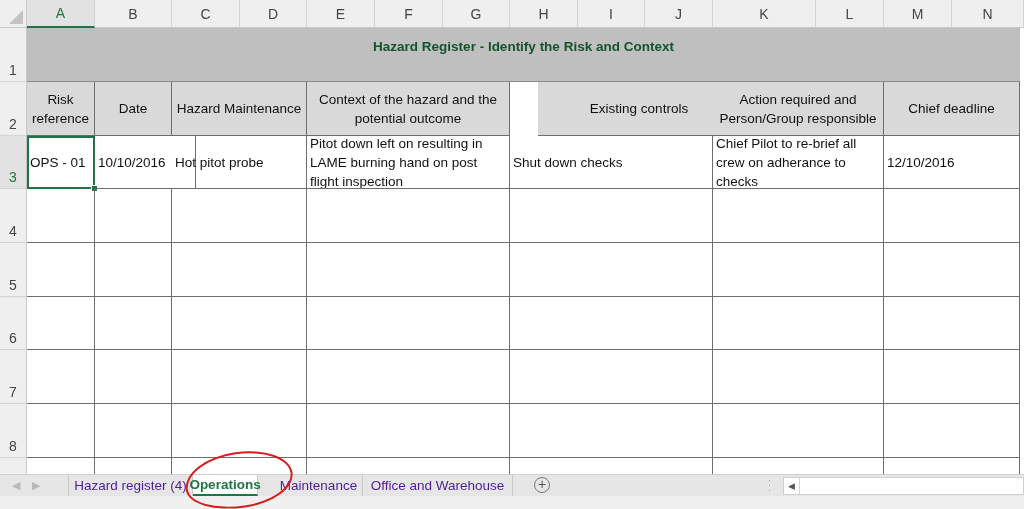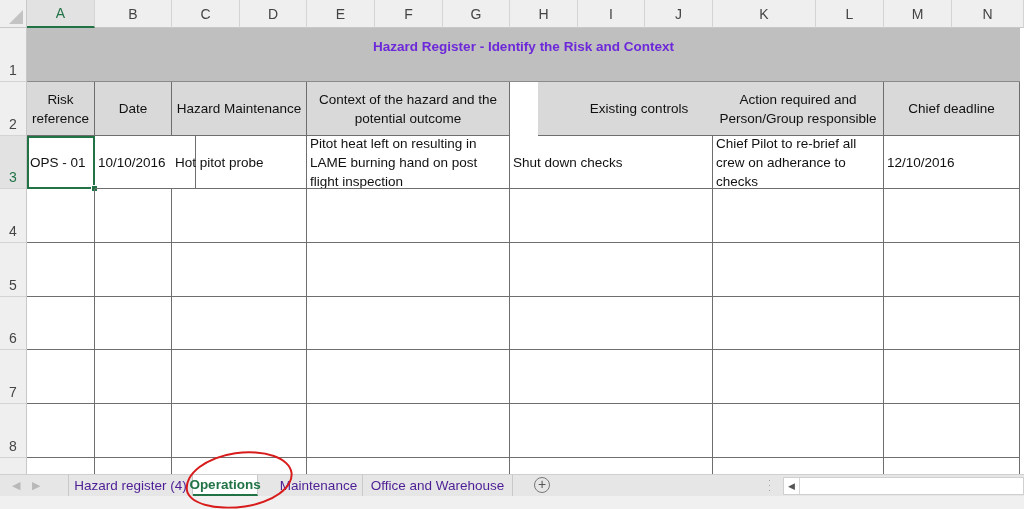--- a/index.html
+++ b/index.html
@@ -5,21 +5,21 @@
   html,body{margin:0;padding:0;}
   body{width:1024px;height:509px;overflow:hidden;background:#fff;font-family:"Liberation Sans",sans-serif;position:relative;}
   .abs{position:absolute;box-sizing:border-box;}
   .colhdr{position:absolute;top:0;height:28px;background:#efefef;border-right:1px solid #d4d4d4;border-bottom:1px solid #c8c8c8;box-sizing:border-box;font-size:14px;color:#444;display:flex;align-items:center;justify-content:center;}
   .colhdr.sel{background:#e2e2e2;color:#217346;border-bottom:2px solid #217346;}
   .corner{position:absolute;left:0;top:0;width:27px;height:28px;background:#efefef;border-right:1px solid #c8c8c8;border-bottom:1px solid #c8c8c8;box-sizing:border-box;}
   .corner:after{content:"";position:absolute;right:3px;bottom:3px;width:0;height:0;border-left:14px solid transparent;border-bottom:14px solid #c3c3c3;}
   .rowhdr{position:absolute;left:0;width:27px;background:#efefef;border-right:1px solid #c8c8c8;border-bottom:1px solid #d4d4d4;box-sizing:border-box;font-size:14px;color:#444;display:flex;align-items:flex-end;justify-content:center;padding-bottom:3px;}
   .rowhdr.sel{background:#e2e2e2;color:#217346;}
   .cell{position:absolute;box-sizing:border-box;border-right:1px solid #6e6e6e;border-bottom:1px solid #6e6e6e;font-size:13.5px;color:#111;overflow:hidden;line-height:19px;}
-  .title-cell{position:absolute;left:27px;top:28px;width:993px;height:54px;background:#bfbfbf;border-bottom:1px solid #8a8a8a;box-sizing:border-box;text-align:center;font-size:13.5px;color:#6d28d9;padding-top:9px;line-height:20px;}
+  .title-cell{position:absolute;left:27px;top:28px;width:993px;height:54px;background:#bfbfbf;border-bottom:1px solid #8a8a8a;box-sizing:border-box;text-align:center;font-size:13.5px;color:#14532d;padding-top:9px;line-height:20px;}
   .title-cell .t1{font-weight:bold;}
   .title-cell .t2{font-style:italic;}
   .hdrcell{background:#d9d9d9;display:flex;align-items:center;justify-content:center;text-align:center;padding:0 3px;}
   .datacell{display:flex;align-items:center;padding:0 3px;}
   .selcell{outline:2px solid #217346;outline-offset:-2px;}
   .fillhandle{position:absolute;width:5px;height:5px;background:#217346;border:1px solid #fff;}
   .gridv{position:absolute;width:1px;background:#6e6e6e;}
   .gridh{position:absolute;height:1px;background:#6e6e6e;}
   .tabbar{position:absolute;left:0;top:474px;width:1024px;height:22px;background:#e6e6e6;border-top:1px solid #cfcfcf;box-sizing:border-box;}
   .statusbar{position:absolute;left:0;top:496px;width:1024px;height:13px;background:#f0f0f0;}
@@ -70,21 +70,21 @@
 <div class="cell hdrcell" style="left:172px;top:82px;width:135px;height:54px">Hazard Maintenance</div>
 <div class="cell hdrcell" style="left:307px;top:82px;width:203px;height:54px">Context of the hazard and the potential outcome</div>
 <div class="cell hdrcell" style="left:538px;top:82px;width:203px;height:54px">Existing controls</div>
 <div class="cell hdrcell" style="left:713px;top:82px;width:171px;height:54px">Action required and Person/Group responsible</div>
 <div class="cell hdrcell" style="left:884px;top:82px;width:136px;height:54px">Chief deadline</div>
 
 <div class="cell datacell selcell" style="left:27px;top:136px;width:68px;height:53px">OPS - 01</div>
 <div class="fillhandle" style="left:91px;top:185px"></div>
 <div class="cell datacell" style="left:95px;top:136px;width:101px;height:53px">10/10/2016</div>
 <div class="cell datacell" style="left:172px;top:136px;width:135px;height:53px">Hot pitot probe</div>
-<div class="cell datacell" style="left:307px;top:136px;width:203px;height:53px">Pitot heat left on resulting in LAME burning hand on post flight inspection</div>
+<div class="cell datacell" style="left:307px;top:136px;width:203px;height:53px">Pitot down left on resulting in LAME burning hand on post flight inspection</div>
 <div class="cell datacell" style="left:510px;top:136px;width:203px;height:53px">Shut down checks</div>
 <div class="cell datacell" style="left:713px;top:136px;width:171px;height:53px">Chief Pilot to re-brief all crew on adherance to checks</div>
 <div class="cell datacell" style="left:884px;top:136px;width:136px;height:53px">12/10/2016</div>
 
 <div class="abs" style="left:27px;top:189px;width:993px;height:285px">
   <div class="gridv" style="left:67px;top:0;height:285px"></div>
   <div class="gridv" style="left:144px;top:0;height:285px"></div>
   <div class="gridv" style="left:279px;top:0;height:285px"></div>
   <div class="gridv" style="left:482px;top:0;height:285px"></div>
   <div class="gridv" style="left:685px;top:0;height:285px"></div>

